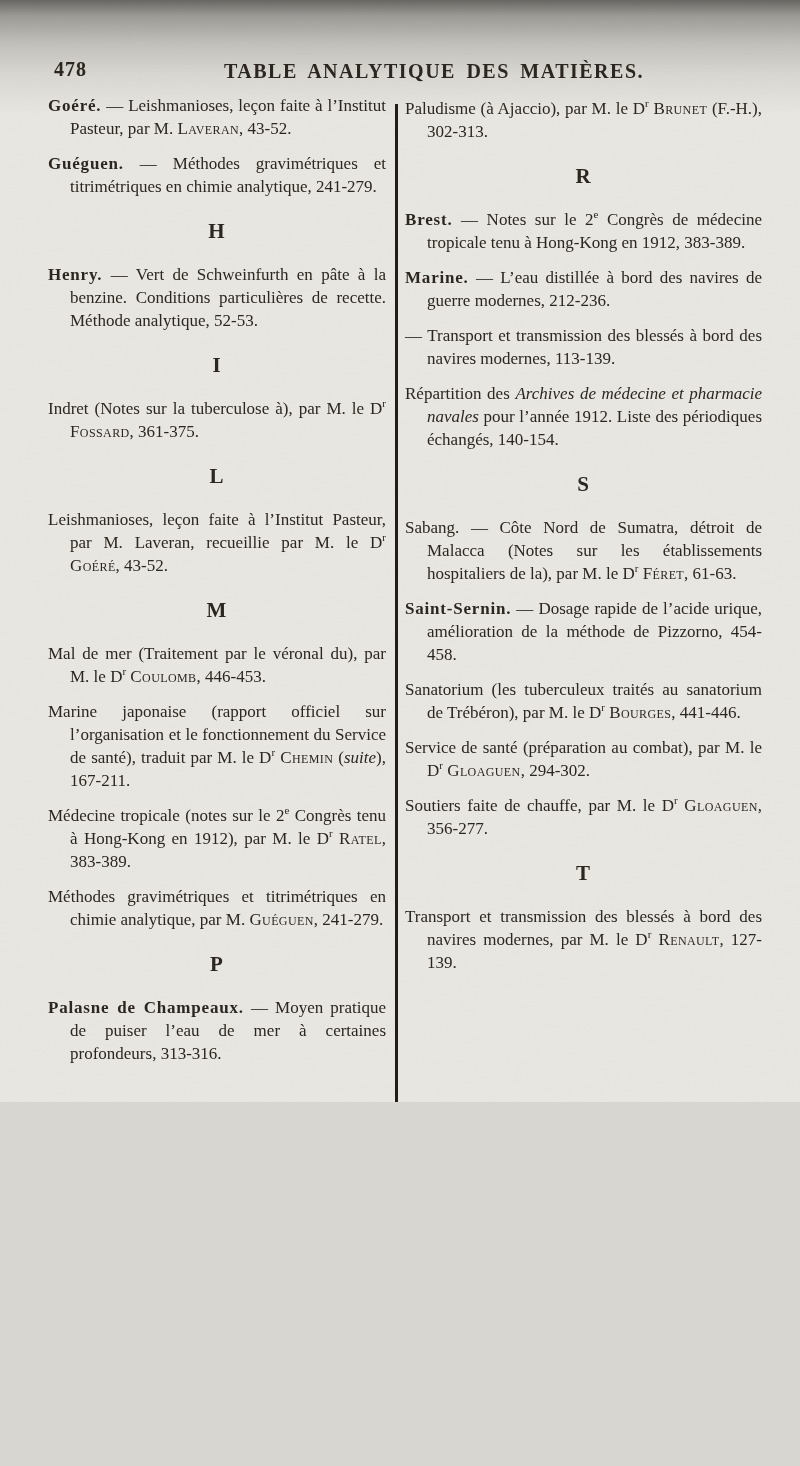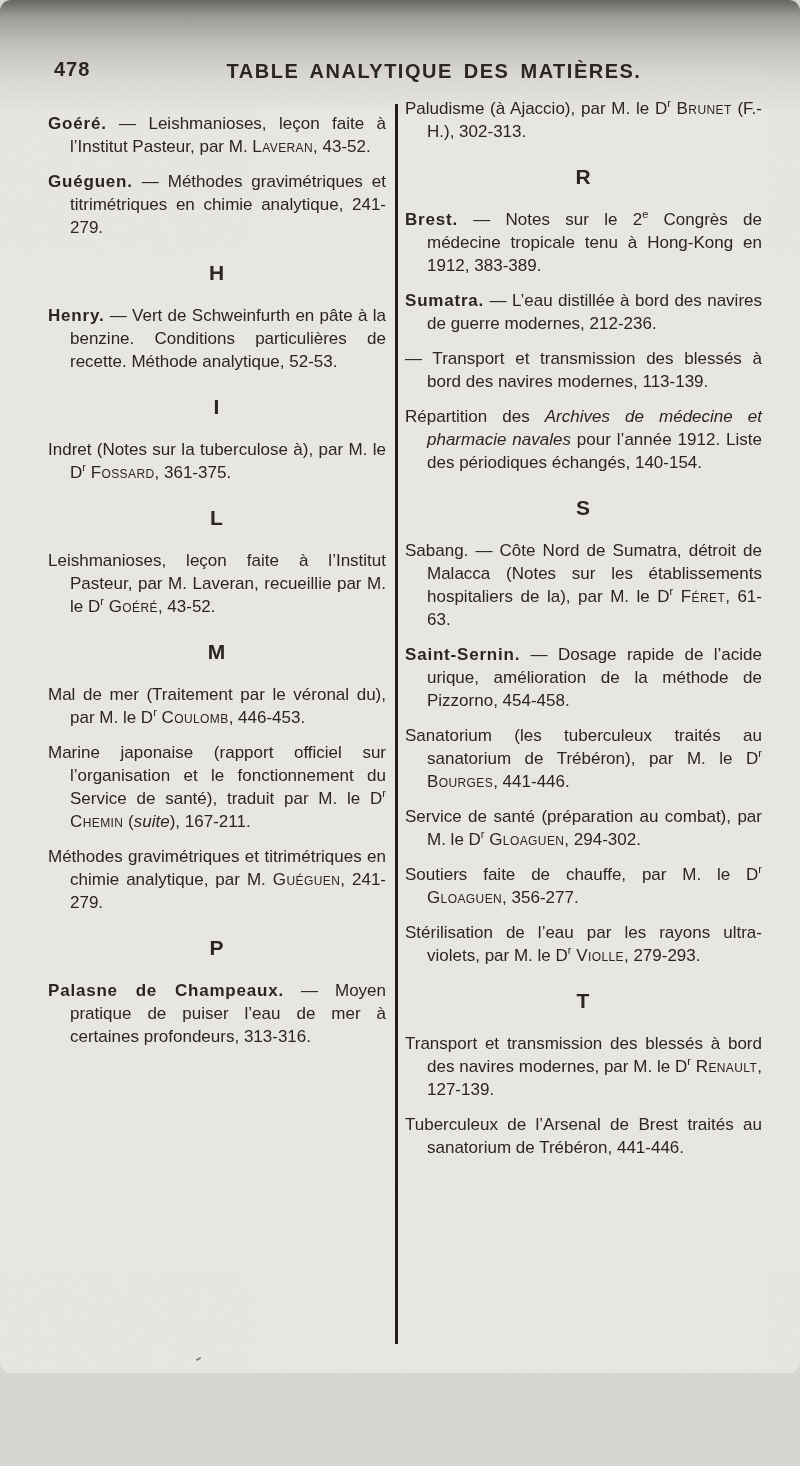--- a/index.html
+++ b/index.html
@@ -1,23 +1,22 @@
 <!DOCTYPE html>
 <html><head>
 <meta charset="utf-8">
 <style>
   html,body{margin:0;padding:0;background:#d8d6d1;}
   .page{
     position:relative;
-    width:800px;height:1373px;
+    width:800px;height:1102px;
     background:#e9e7e2;
     overflow:hidden;
-    font-family:Liberation Sans, sans-serif;
+    font-family:Liberation Serif, serif;
     color:#2b261f;
-    border-radius:11px;
   }
   .grain{position:absolute;inset:0;width:100%;height:100%;opacity:.35;pointer-events:none;}
   .scan-shadow{
     position:absolute;left:0;top:0;width:100%;height:130px;pointer-events:none;
     background:linear-gradient(180deg,
       rgba(50,48,44,.70) 0px,
       rgba(52,50,46,.42) 16px,
       rgba(60,58,53,.22) 44px,
       rgba(80,78,72,.10) 75px,
       rgba(120,118,110,0) 115px);
@@ -30,21 +29,21 @@
     position:absolute;left:0;right:0;top:60px;text-align:center;
     transform:translateX(34px);
     font-size:20px;font-weight:bold;letter-spacing:1.5px;
     word-spacing:4px;
   }
   .column{
     position:absolute;
     font-size:17px;line-height:23px;
     text-align:justify;
   }
-  .col-left{left:48px;top:112px;width:338px;}
+  .col-left{left:48px;top:94px;width:338px;}
   .col-right{left:405px;top:97px;width:357px;}
   .divider{
     position:absolute;left:395px;top:104px;width:2.5px;height:1240px;
     background:#211e19;
   }
   .entry{
     padding-left:22px;text-indent:-22px;
     margin:0 0 12px 0;
   }
   .letter{
@@ -86,38 +85,37 @@
       <div class="entry"><span class="seg-head">Guéguen.</span><span class="seg-n"> — Méthodes gravimétriques et titrimétriques en chimie analytique, 241-279.</span></div>
       <div class="letter">H</div>
       <div class="entry"><span class="seg-head">Henry.</span><span class="seg-n"> — Vert de Schweinfurth en pâte à la benzine. Conditions particulières de recette. Méthode analytique, 52-53.</span></div>
       <div class="letter">I</div>
       <div class="entry"><span class="seg-n">Indret (Notes sur la tuberculose à), par M. le D</span><sup class="seg-sup">r</sup><span class="seg-n"> </span><span class="seg-sc">Fossard</span><span class="seg-n">, 361-375.</span></div>
       <div class="letter">L</div>
       <div class="entry"><span class="seg-n">Leishmanioses, leçon faite à l’Institut Pasteur, par M. Laveran, recueillie par M. le D</span><sup class="seg-sup">r</sup><span class="seg-n"> </span><span class="seg-sc">Goéré</span><span class="seg-n">, 43-52.</span></div>
       <div class="letter">M</div>
       <div class="entry"><span class="seg-n">Mal de mer (Traitement par le véronal du), par M. le D</span><sup class="seg-sup">r</sup><span class="seg-n"> </span><span class="seg-sc">Coulomb</span><span class="seg-n">, 446-453.</span></div>
       <div class="entry"><span class="seg-n">Marine japonaise (rapport officiel sur l’organisation et le fonctionnement du Service de santé), traduit par M. le D</span><sup class="seg-sup">r</sup><span class="seg-n"> </span><span class="seg-sc">Chemin</span><span class="seg-n"> (</span><span class="seg-it">suite</span><span class="seg-n">), 167-211.</span></div>
+      <div class="entry"><span class="seg-n">Médecine tropicale (notes sur le 2</span><sup class="seg-sup">e</sup><span class="seg-n"> Congrès tenu à Hong-Kong en 1912), par M. le D</span><sup class="seg-sup">r</sup><span class="seg-n"> </span><span class="seg-sc">Ratel</span><span class="seg-n">, 383-389.</span></div>
       <div class="entry"><span class="seg-n">Méthodes gravimétriques et titrimétriques en chimie analytique, par M. </span><span class="seg-sc">Guéguen</span><span class="seg-n">, 241-279.</span></div>
       <div class="letter">P</div>
       <div class="entry"><span class="seg-head">Palasne de Champeaux.</span><span class="seg-n"> — Moyen pratique de puiser l’eau de mer à certaines profondeurs, 313-316.</span></div>
     </div>
   <div class="column col-right">
       <div class="entry"><span class="seg-n">Paludisme (à Ajaccio), par M. le D</span><sup class="seg-sup">r</sup><span class="seg-n"> </span><span class="seg-sc">Brunet</span><span class="seg-n"> (F.-H.), 302-313.</span></div>
       <div class="letter">R</div>
       <div class="entry"><span class="seg-head">Brest.</span><span class="seg-n"> — Notes sur le 2</span><sup class="seg-sup">e</sup><span class="seg-n"> Congrès de médecine tropicale tenu à Hong-Kong en 1912, 383-389.</span></div>
-      <div class="entry"><span class="seg-head">Sumatra.</span><span class="seg-n"> — L’eau distillée à bord des navires de guerre modernes, 212-236.</span></div>
+      <div class="entry"><span class="seg-head">Marine.</span><span class="seg-n"> — L’eau distillée à bord des navires de guerre modernes, 212-236.</span></div>
       <div class="entry"><span class="seg-n">— Transport et transmission des blessés à bord des navires modernes, 113-139.</span></div>
       <div class="entry"><span class="seg-n">Répartition des </span><span class="seg-it">Archives de médecine et pharmacie navales</span><span class="seg-n"> pour l’année 1912. Liste des périodiques échangés, 140-154.</span></div>
       <div class="letter">S</div>
       <div class="entry"><span class="seg-n">Sabang. — Côte Nord de Sumatra, détroit de Malacca (Notes sur les établissements hospitaliers de la), par M. le D</span><sup class="seg-sup">r</sup><span class="seg-n"> </span><span class="seg-sc">Féret</span><span class="seg-n">, 61-63.</span></div>
       <div class="entry"><span class="seg-head">Saint-Sernin.</span><span class="seg-n"> — Dosage rapide de l’acide urique, amélioration de la méthode de Pizzorno, 454-458.</span></div>
       <div class="entry"><span class="seg-n">Sanatorium (les tuberculeux traités au sanatorium de Trébéron), par M. le D</span><sup class="seg-sup">r</sup><span class="seg-n"> </span><span class="seg-sc">Bourges</span><span class="seg-n">, 441-446.</span></div>
       <div class="entry"><span class="seg-n">Service de santé (préparation au combat), par M. le D</span><sup class="seg-sup">r</sup><span class="seg-n"> </span><span class="seg-sc">Gloaguen</span><span class="seg-n">, 294-302.</span></div>
       <div class="entry"><span class="seg-n">Soutiers faite de chauffe, par M. le D</span><sup class="seg-sup">r</sup><span class="seg-n"> </span><span class="seg-sc">Gloaguen</span><span class="seg-n">, 356-277.</span></div>
-      <div class="entry"><span class="seg-n">Stérilisation de l’eau par les rayons ultra-violets, par M. le D</span><sup class="seg-sup">r</sup><span class="seg-n"> </span><span class="seg-sc">Violle</span><span class="seg-n">, 279-293.</span></div>
       <div class="letter">T</div>
       <div class="entry"><span class="seg-n">Transport et transmission des blessés à bord des navires modernes, par M. le D</span><sup class="seg-sup">r</sup><span class="seg-n"> </span><span class="seg-sc">Renault</span><span class="seg-n">, 127-139.</span></div>
-      <div class="entry"><span class="seg-n">Tuberculeux de l’Arsenal de Brest traités au sanatorium de Trébéron, 441-446.</span></div>
     </div>
 
   <div class="ink-speck speck-1"></div>
   <div class="ink-speck speck-2"></div>
 </div>
 
 </body></html>

